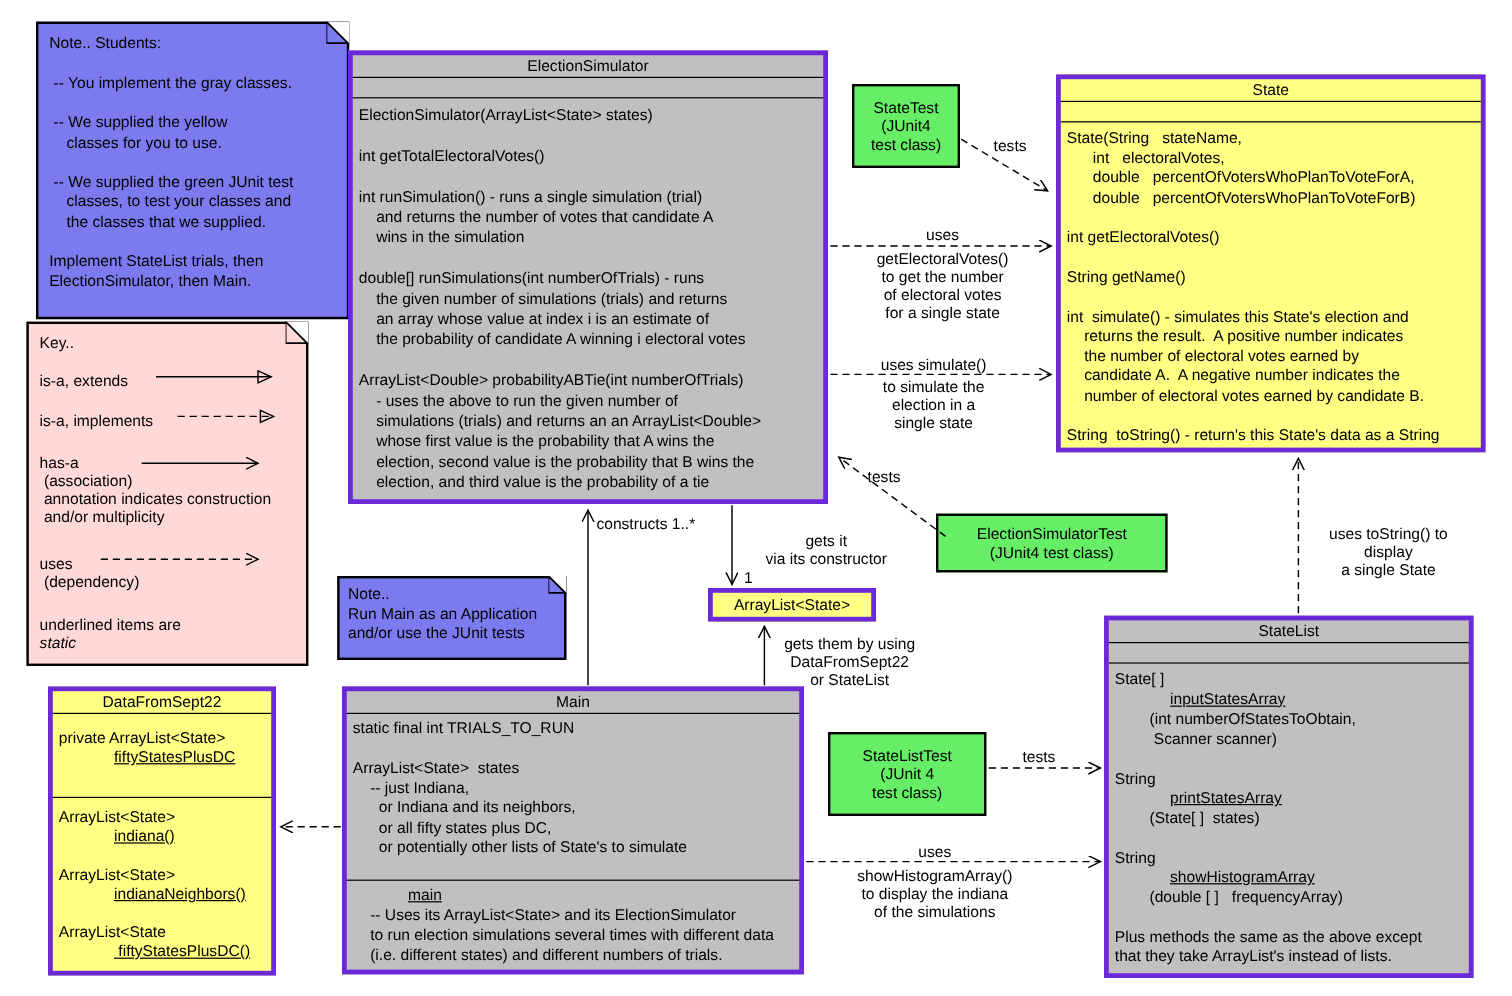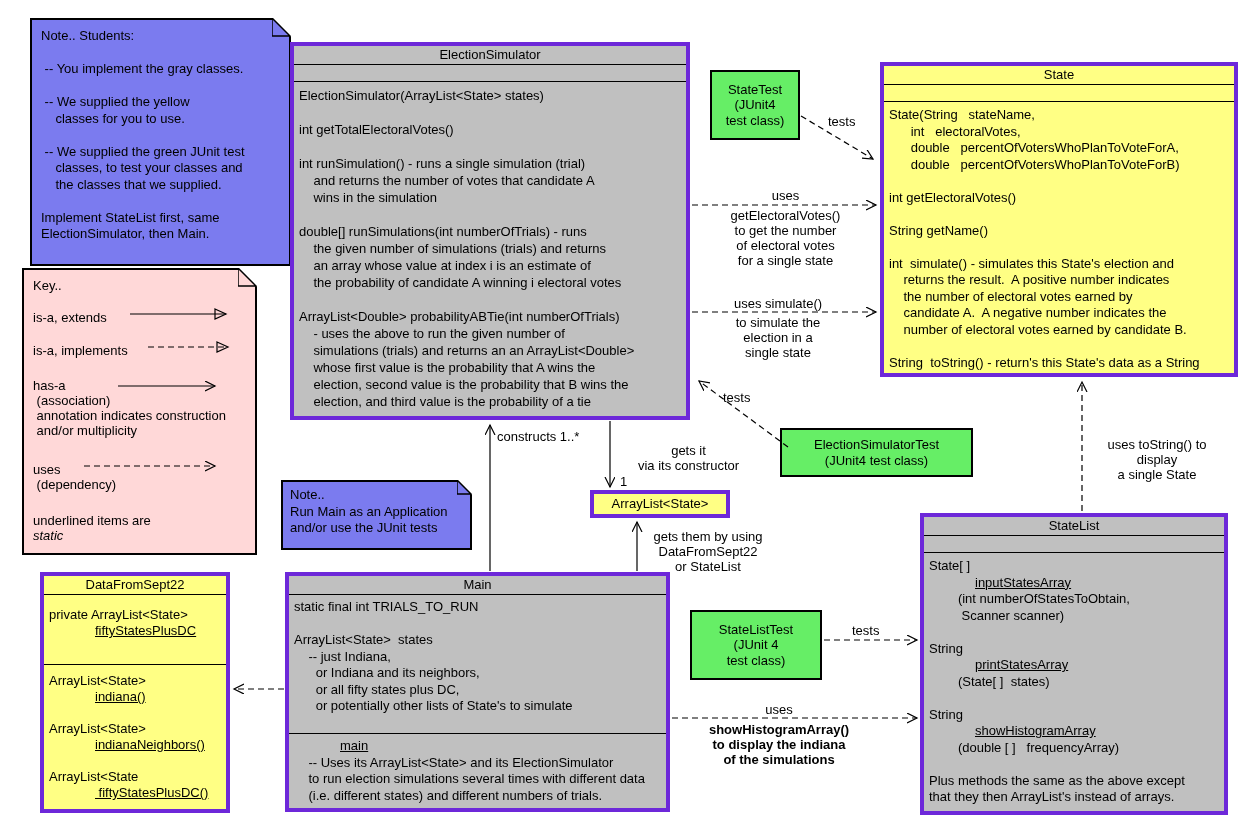--- a/index.html
+++ b/index.html
@@ -56,21 +56,21 @@
         <div class="ln">&nbsp;</div>
         <div class="ln"> -- You implement the gray classes.</div>
         <div class="ln">&nbsp;</div>
         <div class="ln"> -- We supplied the yellow</div>
         <div class="ln">    classes for you to use.</div>
         <div class="ln">&nbsp;</div>
         <div class="ln"> -- We supplied the green JUnit test</div>
         <div class="ln">    classes, to test your classes and</div>
         <div class="ln">    the classes that we supplied.</div>
         <div class="ln">&nbsp;</div>
-        <div class="ln">Implement StateList first, same</div>
+        <div class="ln">Implement StateList trials, then</div>
         <div class="ln">ElectionSimulator, then Main.</div>
       </div>
     <svg class="fold" width="19" height="19">
       <path d="M0,0 L19,0 L19,19 Z" fill="#ffffff"></path>
       <path d="M0,0 L18,18 L0,18 Z" fill="#7b7bef" stroke="#000" stroke-width="1.5"></path>
     </svg>
   </div>
 
   <div class="note pink" style="left:22px; top:268px; width:235px; height:287px;padding-left:16px;">
     <svg class="fold" width="19" height="19">
@@ -253,21 +253,21 @@
         <div class="ln">&nbsp;</div>
         <div class="ln">String</div>
         <div class="ln u">printStatesArray</div>
         <div class="ln">        (State[ ]  states)</div>
         <div class="ln">&nbsp;</div>
         <div class="ln">String</div>
         <div class="ln u">showHistogramArray</div>
         <div class="ln">        (double [ ]   frequencyArray)</div>
         <div class="ln">&nbsp;</div>
         <div class="ln">Plus methods the same as the above except</div>
-        <div class="ln">that they then ArrayList's instead of arrays.</div>
+        <div class="ln">that they take ArrayList's instead of lists.</div>
       </div>
   </div>
 
   <svg class="overlay" width="1260" height="830">
     <defs>
       <marker id="mOpen" viewBox="0 0 12 12" markerWidth="12" markerHeight="12" refX="10" refY="5" orient="auto" markerUnits="userSpaceOnUse">
         <path d="M0,0 L10,5 L0,10" fill="none" stroke="#000" stroke-width="1.2"></path>
       </marker>
       <marker id="mTri" viewBox="0 0 14 14" markerWidth="14" markerHeight="14" refX="12" refY="6" orient="auto" markerUnits="userSpaceOnUse">
         <path d="M1,1 L12,6 L1,11 Z" fill="none" stroke="#000" stroke-width="1.2"></path>
@@ -326,21 +326,21 @@
 
   <div class="edge-label center" style="left:644px; top:529px; width:128px;">
       <div class="ln">gets them by using</div>
       <div class="ln">DataFromSept22</div>
       <div class="ln">or StateList</div>
     </div>
 
   <div class="edge-label" style="left:852px; top:623px;">tests</div>
 
   <div class="edge-label center" style="left:689px; top:702px; width:180px;">uses</div>
-  <div class="edge-label center" style="left:689px; top:722px; width:180px;font-weight:bold;">
+  <div class="edge-label center" style="left:689px; top:722px; width:180px;">
       <div class="ln">showHistogramArray()</div>
       <div class="ln">to display the indiana</div>
       <div class="ln">of the simulations</div>
     </div>
 
   <div class="edge-label center" style="left:1087px; top:437px; width:140px;">
       <div class="ln">uses toString() to</div>
       <div class="ln">display</div>
       <div class="ln">a single State</div>
     </div>

